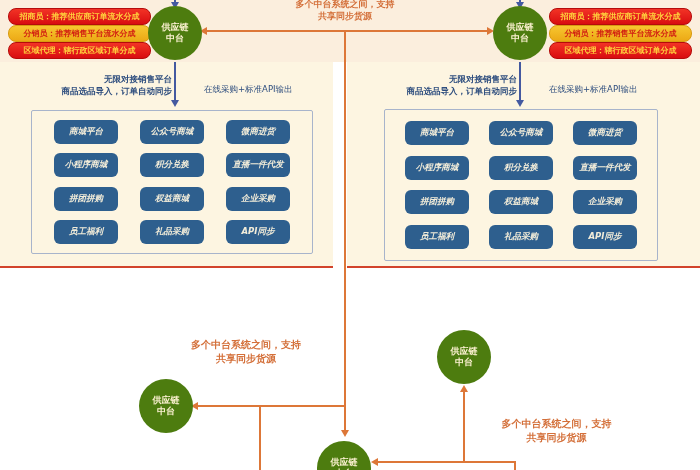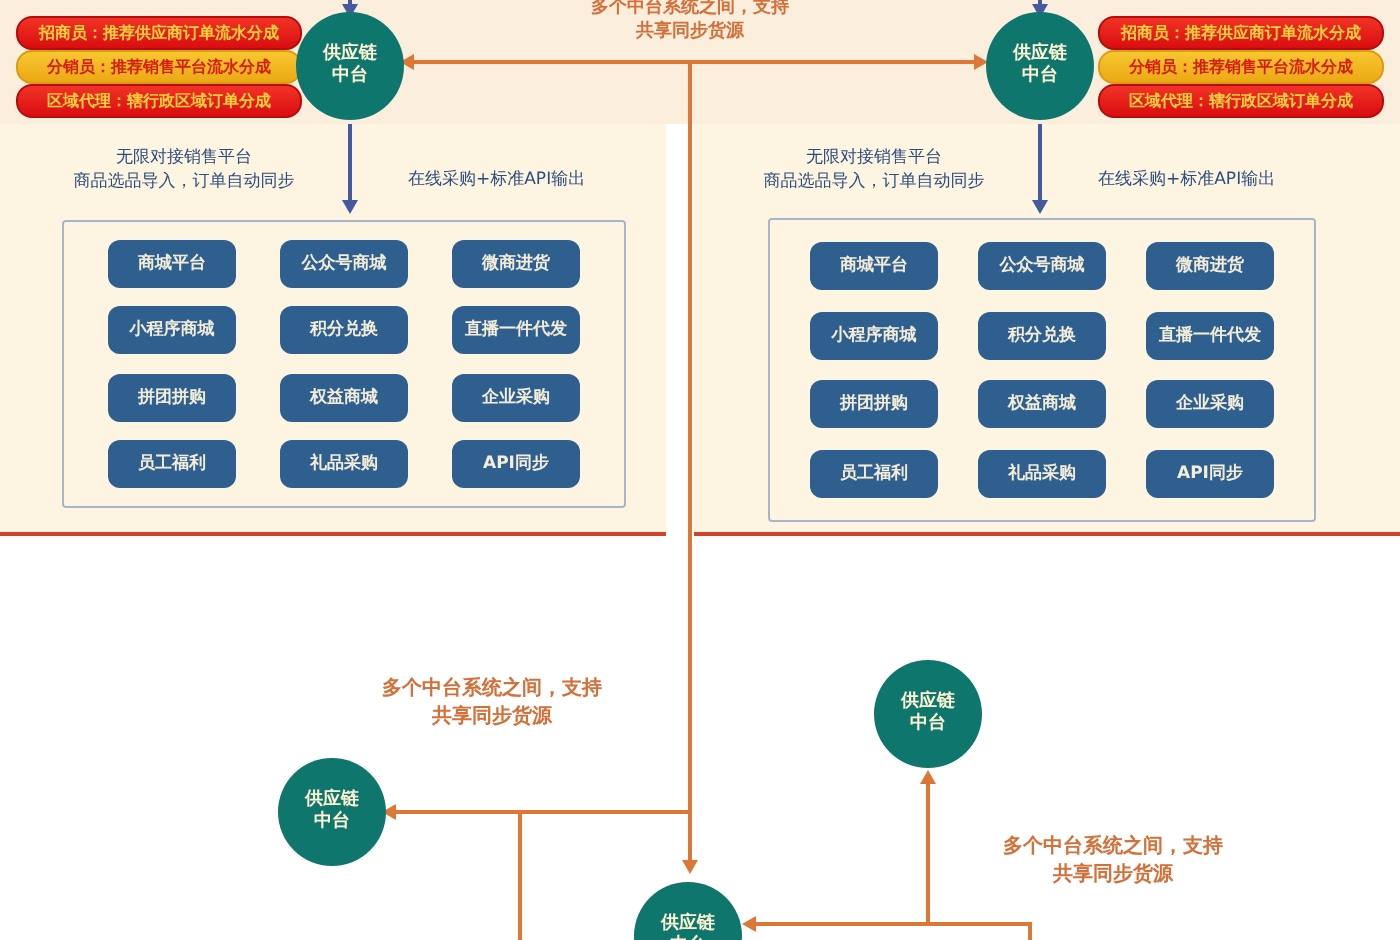--- a/index.html
+++ b/index.html
@@ -5,48 +5,48 @@
   html,body{margin:0;padding:0;background:#ffffff;}
   .canvas{position:relative;width:700px;height:470px;overflow:hidden;background:#ffffff;
           font-family:"DejaVu Sans","Liberation Sans",sans-serif;}
   .abs{position:absolute;}
   
   .top-strip{left:0;top:0;width:700px;height:62px;background:#fbeedd;}
   .panel{top:62px;height:204px;background:#fdf5e1;border-bottom:2px solid #d2432b;}
   .panel.left{left:0;width:333px;}
   .panel.right{left:347px;width:353px;}
   
-  .hub{width:54px;height:54px;border-radius:50%;background:#0f766e;color:#fdf2d2;
+  .hub{width:54px;height:54px;border-radius:50%;background:#4d7c0f;color:#fdf2d2;
        display:flex;flex-direction:column;align-items:center;justify-content:center;
        font-size:9px;font-weight:bold;line-height:11px;text-align:center;z-index:5;}
   
   .pill{width:141px;height:15px;border-radius:8px;display:flex;align-items:center;justify-content:center;
         font-size:8px;font-weight:bold;white-space:nowrap;overflow:hidden;z-index:4;}
   .pill.red{background:linear-gradient(#f23326,#d90d10);color:#ffd23d;border:1px solid #b50b0b;}
   .pill.gold{background:linear-gradient(#f7c730,#eca815);color:#d21f12;border:1px solid #d99b10;}
   
   .line{background:#dd7738;z-index:1;}
   .vline{width:2px;} .hline{height:2px;}
   .bline{background:#4459a0;}
   .ah{width:0;height:0;z-index:2;}
   .ah-down{border-left:4px solid transparent;border-right:4px solid transparent;border-top:7px solid #dd7738;}
   .ah-up{border-left:4px solid transparent;border-right:4px solid transparent;border-bottom:7px solid #dd7738;}
   .ah-left{border-top:4px solid transparent;border-bottom:4px solid transparent;border-right:7px solid #dd7738;}
   .ah-right{border-top:4px solid transparent;border-bottom:4px solid transparent;border-left:7px solid #dd7738;}
   .ah-down.blue{border-top-color:#4459a0;} 
   
   .note-o{color:#d4703a;font-weight:bold;font-size:9px;text-align:center;line-height:12px;}
-  .note-b{color:#2d4d7e;font-weight:normal;font-size:8.5px;text-align:center;line-height:12px;}
+  .note-b{color:#2d4d7e;font-weight:bold;font-size:8.5px;text-align:right;line-height:12px;}
   .api-label{color:#2d4d7e;font-weight:normal;font-size:8.5px;white-space:nowrap;}
   
   .appgrid{border:1px solid #a8b4cb;border-radius:2px;display:grid;
            grid-template-columns:repeat(3,64px);grid-auto-rows:24px;
            justify-content:space-evenly;align-content:space-evenly;z-index:3;}
   .app{background:#2e5f8e;border-radius:6px;color:#f2ecd9;font-size:8.5px;font-weight:bold;
-       display:flex;align-items:center;justify-content:center;white-space:nowrap;overflow:hidden;}
+       display:flex;align-items:center;justify-content:center;white-space:nowrap;overflow:hidden;font-style:italic;}
 </style>
 </head>
 <body>
 
 <div class="canvas">
 
   <div class="abs top-strip"></div>
   <div class="abs panel left"></div>
   <div class="abs panel right"></div>
 

